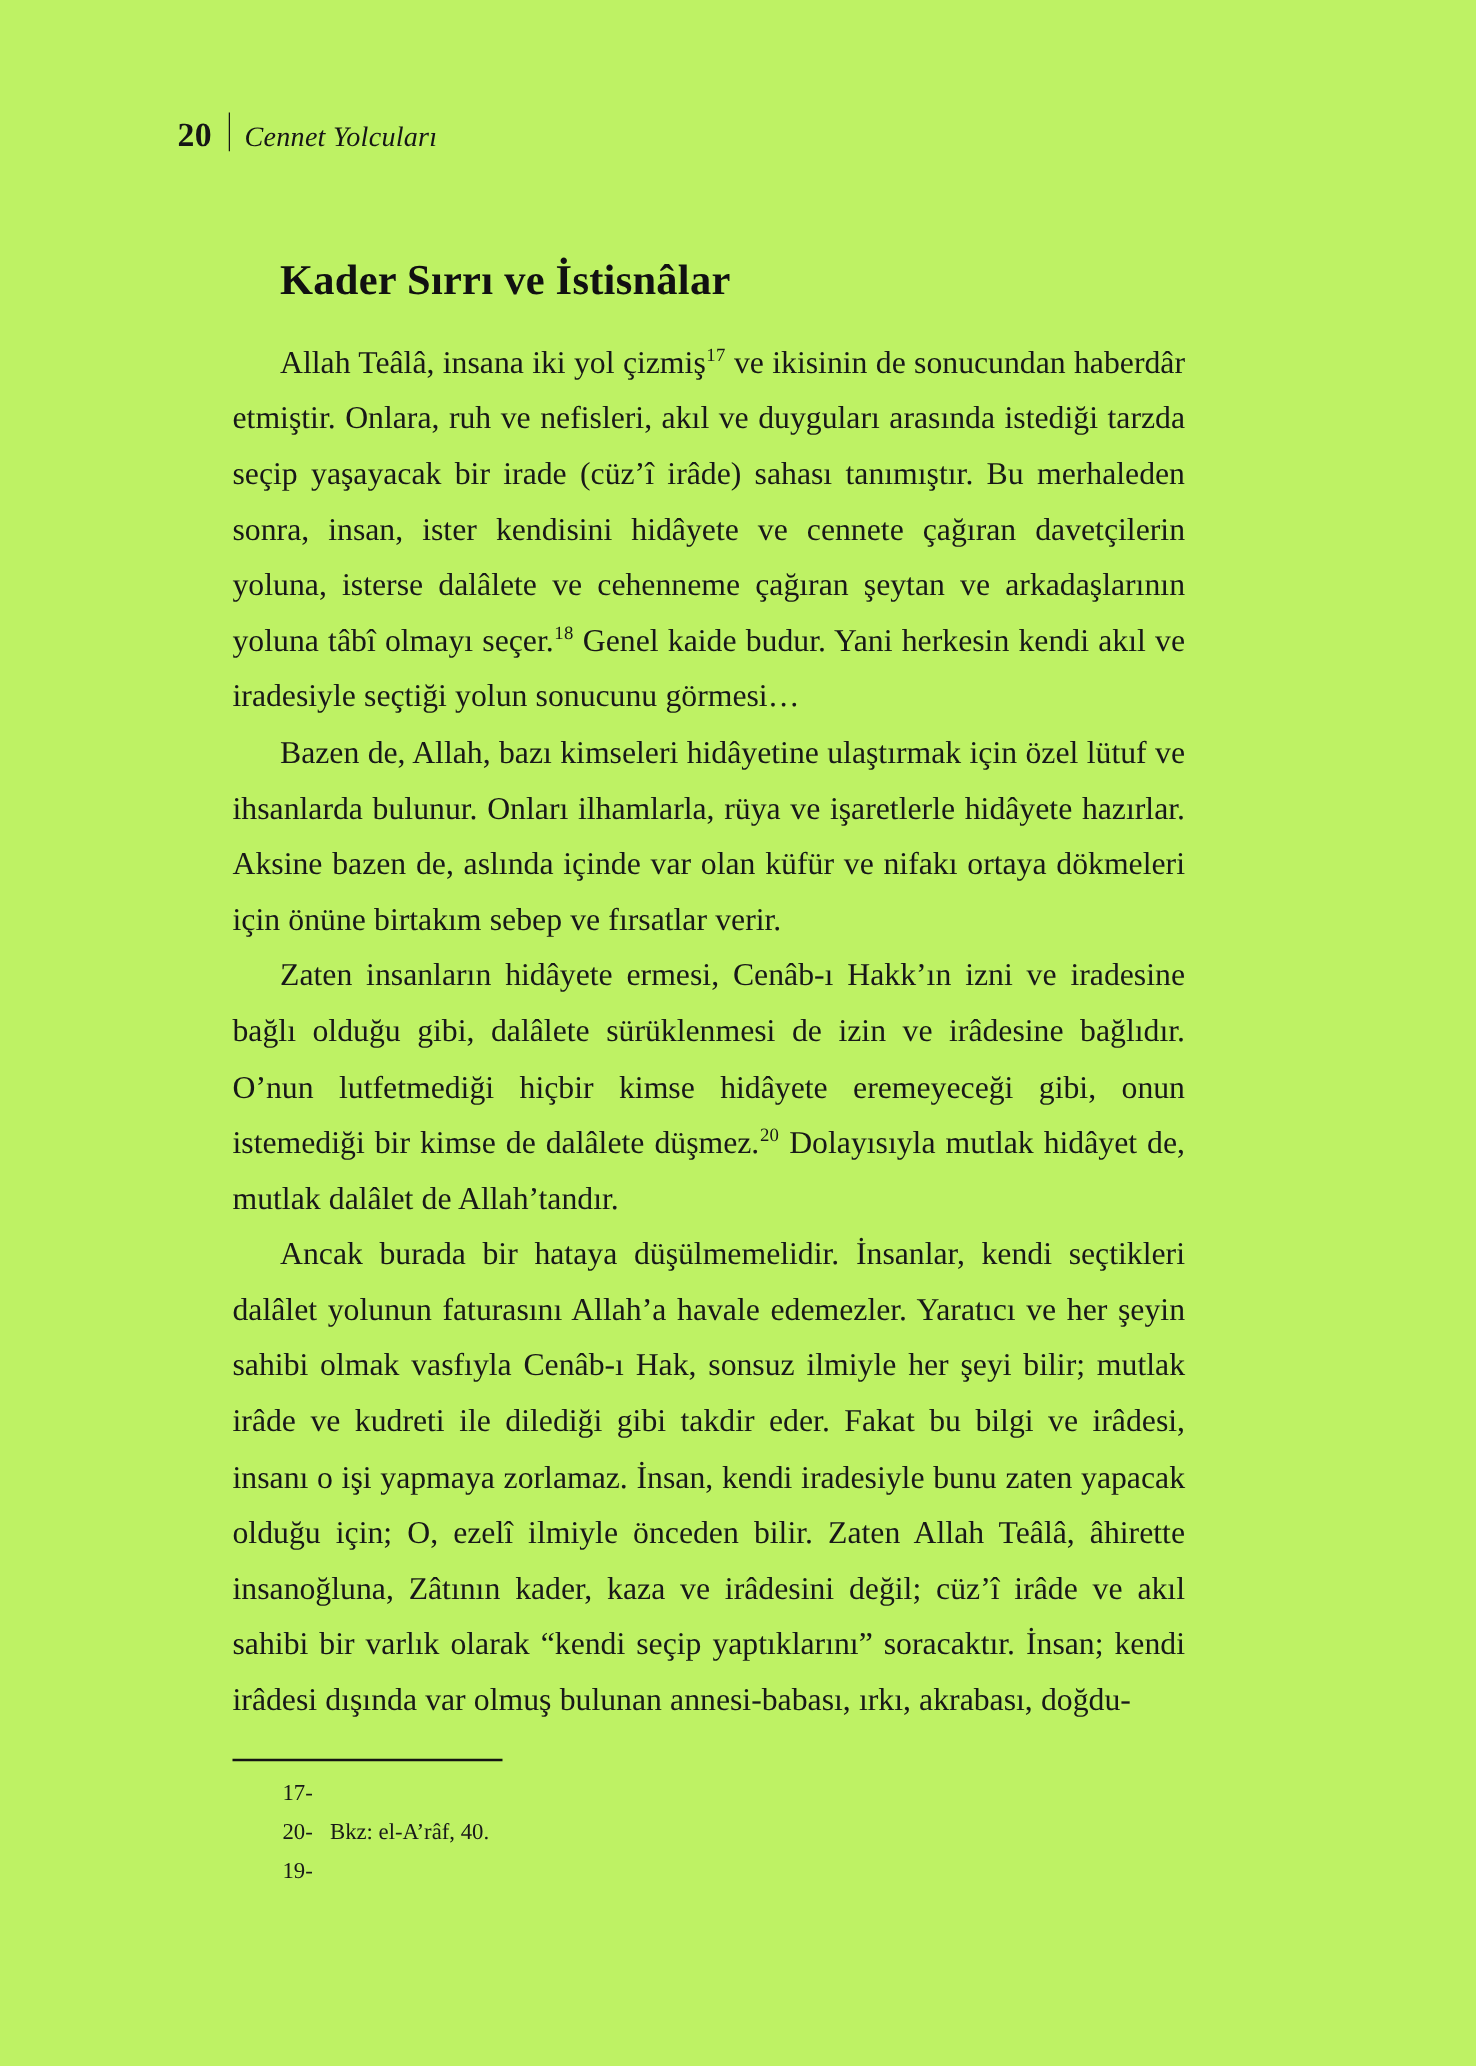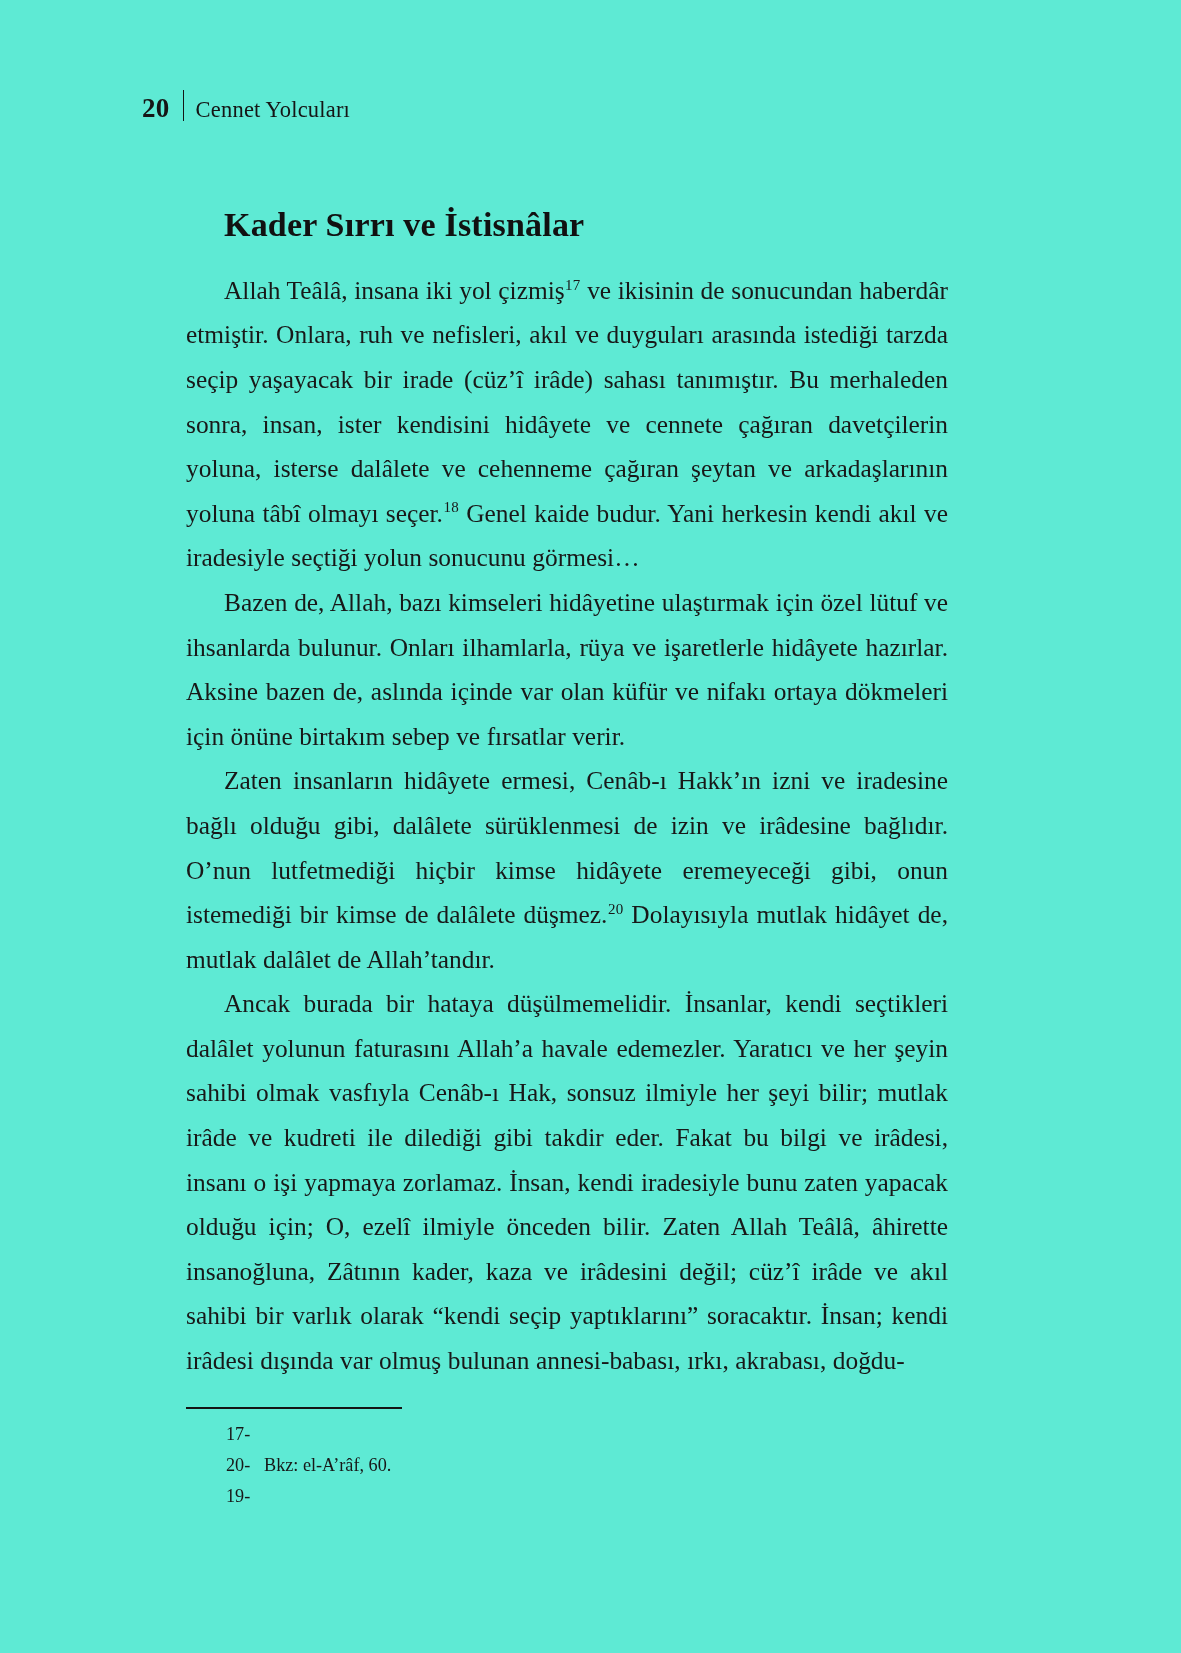--- a/index.html
+++ b/index.html
@@ -15,21 +15,21 @@
     color: #1a1a1a;
     overflow: hidden;
   }
 
   .page {
     position: absolute;
     left: 0;
     top: 0;
     width: 1181px;
     height: 1653px;
-    background: #5eead4;
+    background: #bef264;
   }
 
   
   .running-head {
     position: absolute;
     left: 142px;
     top: 86px;
     display: flex;
     align-items: baseline;
     height: 40px;
@@ -45,20 +45,21 @@
   .folio-rule {
     display: inline-block;
     width: 1px;
     height: 31px;
     background: #151515;
     margin: 0 12px 0 13px;
     position: relative;
     top: 4px;
   }
   .book-title {
+    font-style: italic;
     font-size: 22.5px;
     letter-spacing: 0.2px;
     color: #151515;
     line-height: 1;
   }
 
   
   .text-block {
     position: absolute;
     left: 186px;
@@ -160,21 +161,21 @@
   </div>
 
   <div class="footnotes">
     <div class="footnote-rule"></div>
     <ul class="footnote-list" id="footnote-list">
         <li class="footnote-item">
           <span class="footnote-num">17-</span>
         </li>
         <li class="footnote-item">
           <span class="footnote-num">20-</span>
-          <span class="footnote-text">Bkz: el-A’râf, 60.</span>
+          <span class="footnote-text">Bkz: el-A’râf, 40.</span>
         </li>
         <li class="footnote-item">
           <span class="footnote-num">19-</span>
         </li>
       </ul>
   </div>
 
 </div>
 
 </body></html>

